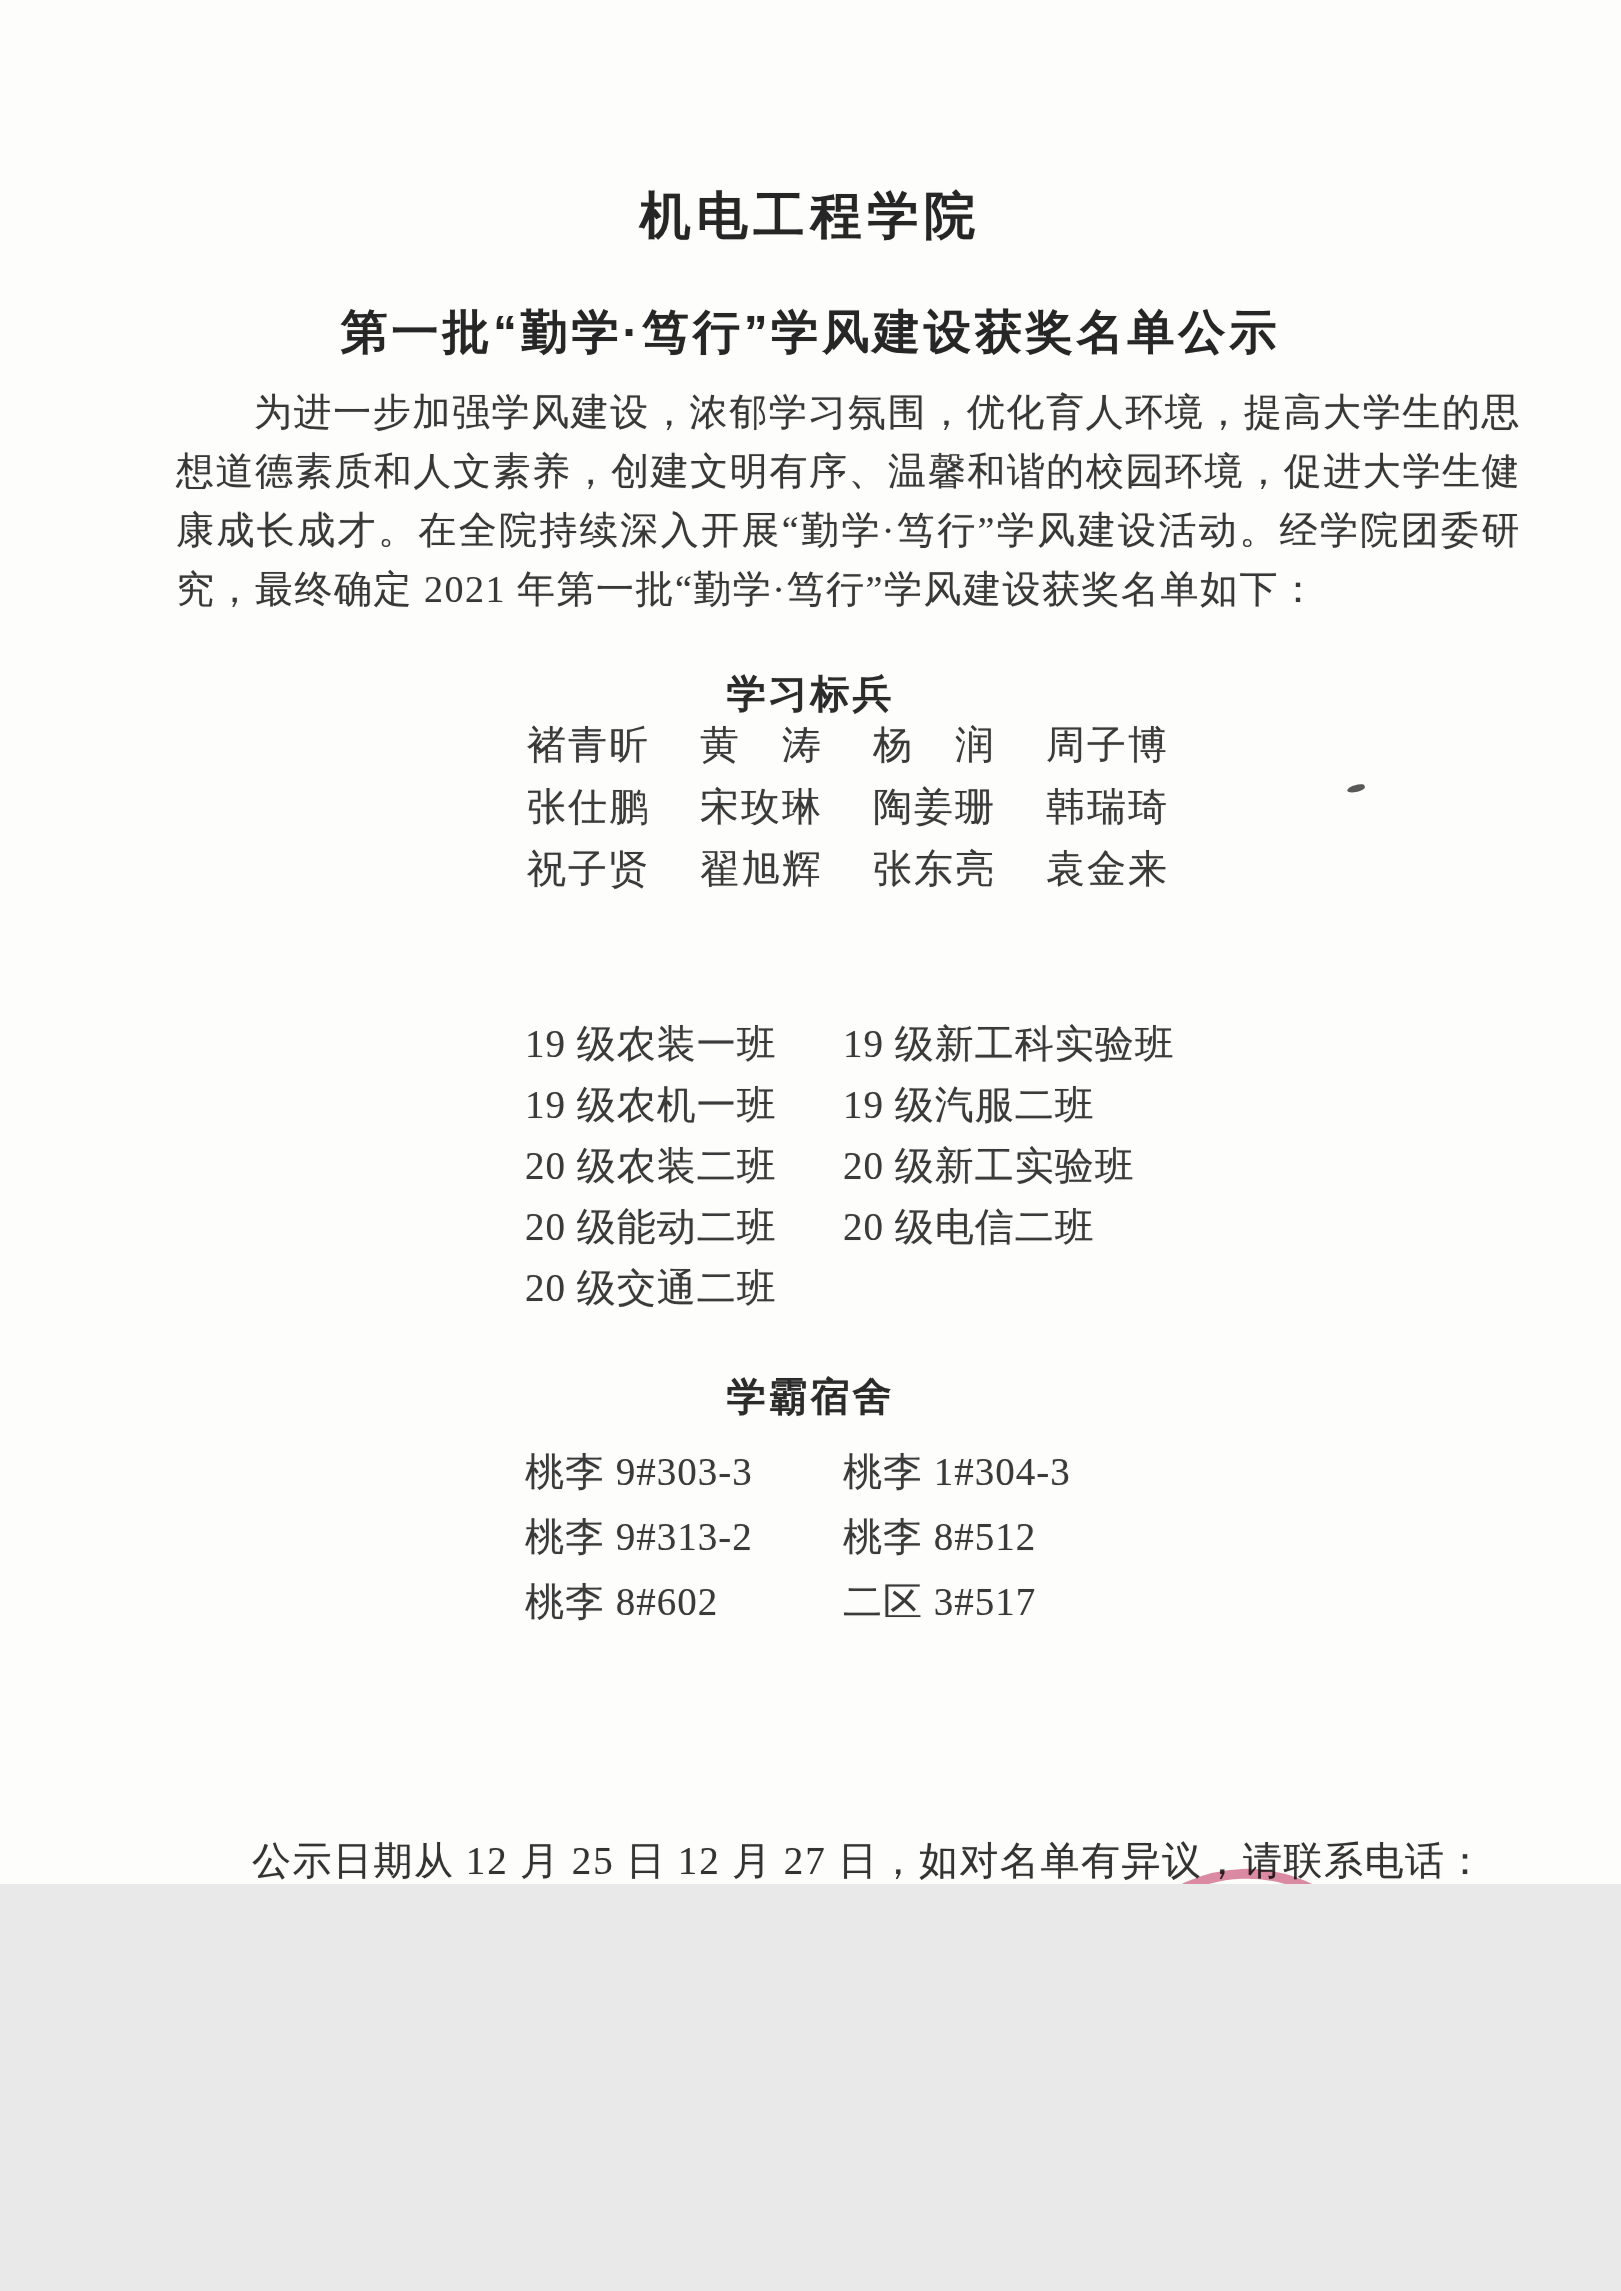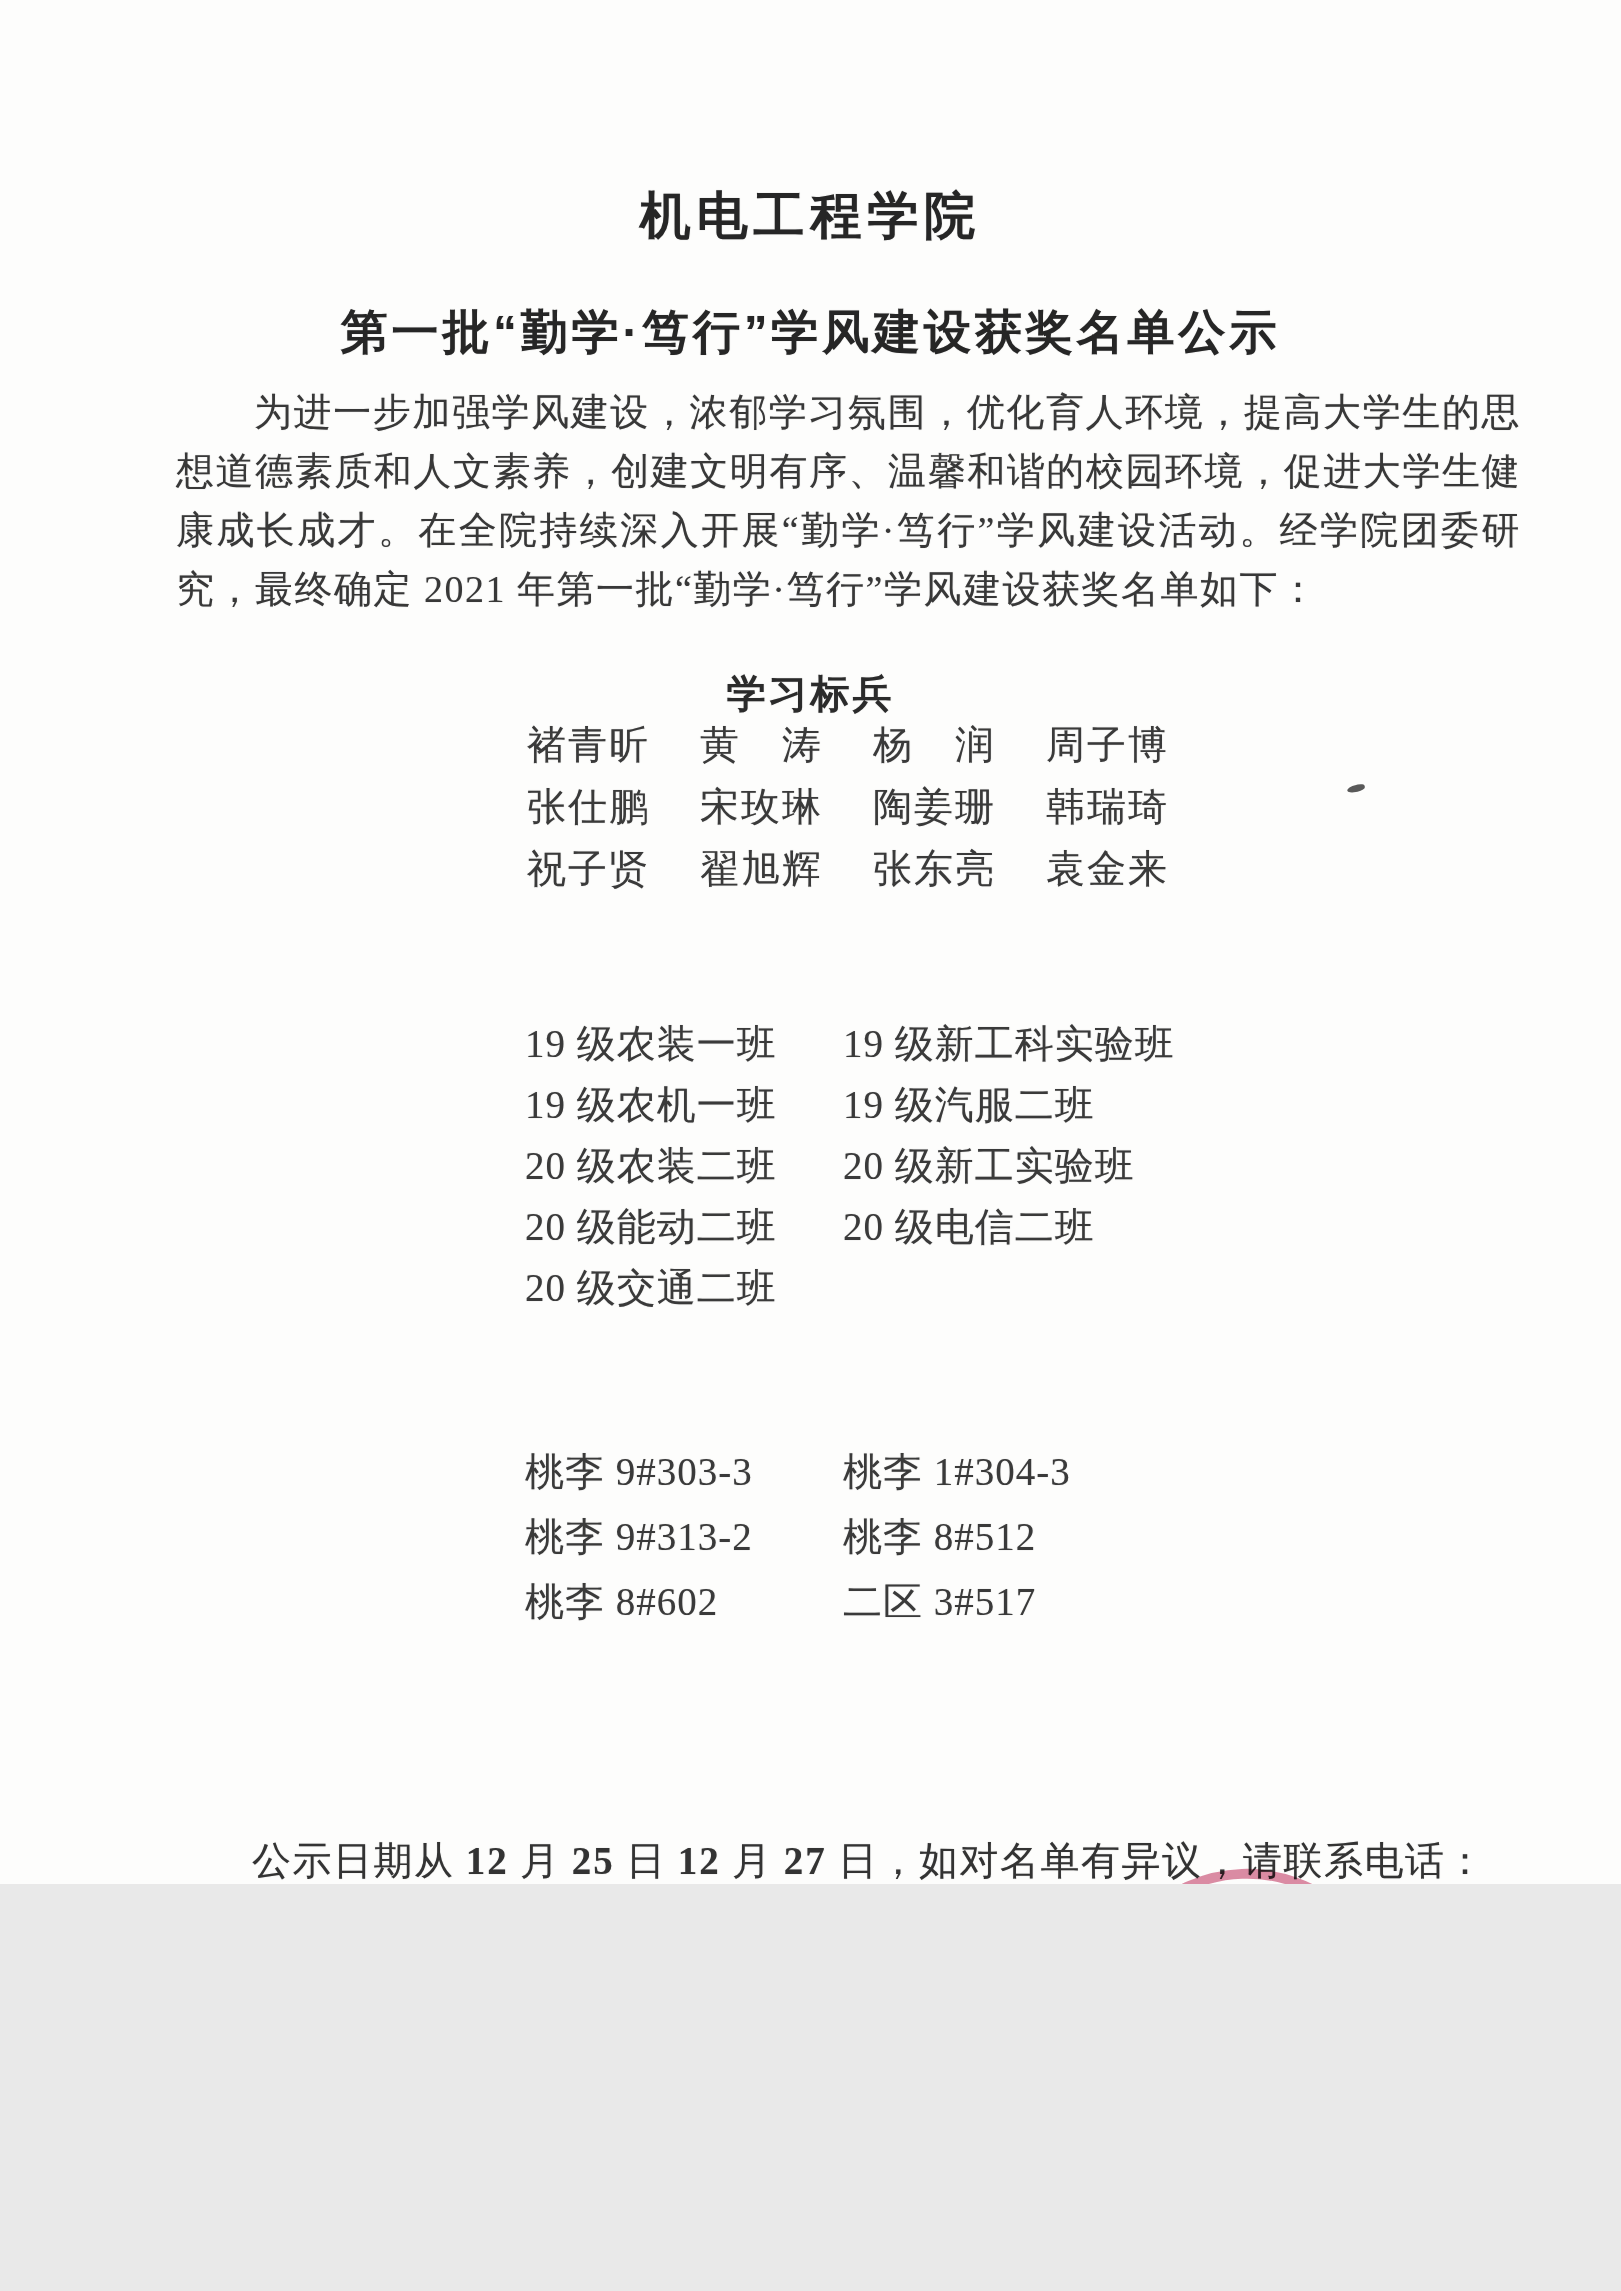--- a/index.html
+++ b/index.html
@@ -49,21 +49,21 @@
   .grid-dorms{
     top:1439px;left:525px;
     grid-template-columns:318px 461px;
     font-size:39px;line-height:65px;letter-spacing:1px;
   }
   .notice{
     position:absolute;top:1776px;left:176px;width:1353px;
     font-size:39px;line-height:92px;letter-spacing:1.5px;
     text-indent:76px;color:#333;
   }
-  .bold{font-weight:700;letter-spacing:2px;}
+  .bold{font-weight:400;letter-spacing:2px;}
   .sig-org{
     position:absolute;top:2015px;right:139px;
     font-size:34px;letter-spacing:1px;color:#333;white-space:nowrap;
   }
   .sig-date{
     position:absolute;top:2082px;left:975px;
     font-size:39px;letter-spacing:2px;color:#333;white-space:nowrap;
   }
   .seal{
     position:absolute;left:1090px;top:1862px;width:314px;height:314px;
@@ -108,20 +108,21 @@
       <div class="cell">19 级农机一班</div>
       <div class="cell">19 级汽服二班</div>
       <div class="cell">20 级农装二班</div>
       <div class="cell">20 级新工实验班</div>
       <div class="cell">20 级能动二班</div>
       <div class="cell">20 级电信二班</div>
       <div class="cell">20 级交通二班</div>
       <div class="cell"></div>
     </div>
 
+  <div class="sec-heading h-sec3">学霸宿舍</div>
   <div class="grid grid-dorms">
       <div class="cell">桃李 9#303-3</div>
       <div class="cell">桃李 1#304-3</div>
       <div class="cell">桃李 9#313-2</div>
       <div class="cell">桃李 8#512</div>
       <div class="cell">桃李 8#602</div>
       <div class="cell">二区 3#517</div>
       <div class="cell"></div>
     </div>
 

